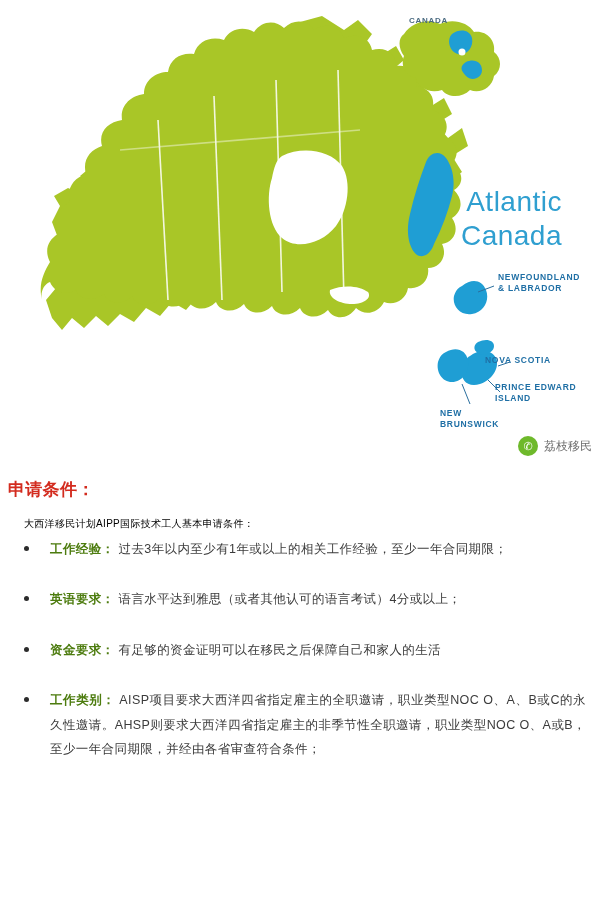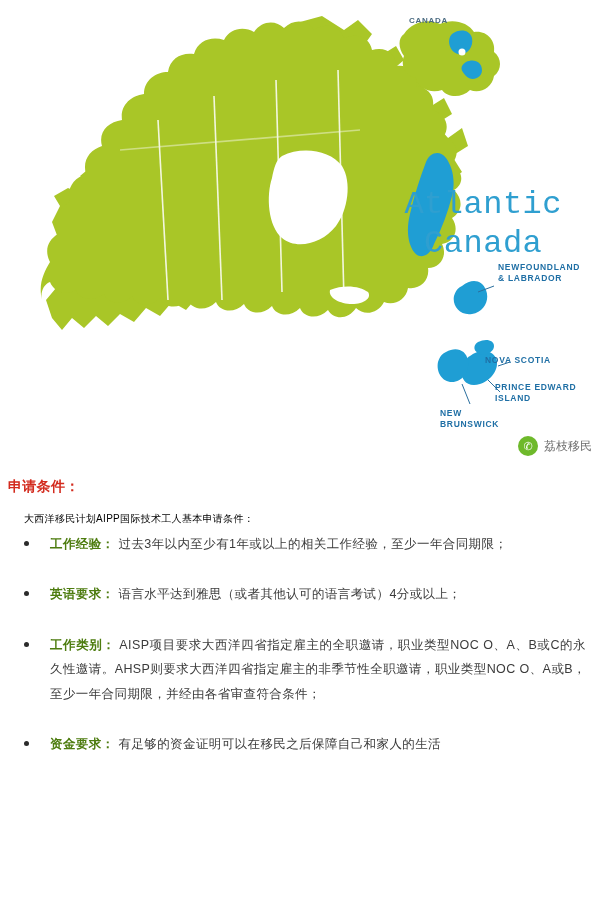--- a/index.html
+++ b/index.html
@@ -31,44 +31,44 @@
   }
   .map-svg {
     display: block;
     width: 606px;
     height: 470px;
   }
   .map-title {
     position: absolute;
     right: 44px;
     top: 185px;
-    font-family: Liberation Mono, monospace;
-    font-size: 32px;
+    font-family: Liberation Sans, sans-serif;
+    font-size: 28px;
     line-height: 1.22;
     color: #2f9fd0;
     letter-spacing: 0.5px;
-    text-align: center;
+    text-align: right;
     font-weight: 400;
   }
   .map-label {
     position: absolute;
     font-family: "Liberation Sans", sans-serif;
     font-size: 8.5px;
     letter-spacing: 0.7px;
     color: #1f6fa5;
     font-weight: bold;
     line-height: 1.25;
     text-align: left;
   }
   .lbl-canada {
     left: 409px; top: 16px;
     color: #4a6a80;
     font-size: 8px;
   }
-  .lbl-nl { left: 498px; top: 262px; }
+  .lbl-nl { left: 498px; top: 272px; }
   .lbl-ns { left: 485px; top: 355px; }
   .lbl-pei { left: 495px; top: 382px; }
   .lbl-nb { left: 440px; top: 408px; }
 
   .wechat-badge {
     position: absolute;
     right: 14px;
     bottom: 14px;
     display: flex;
     align-items: center;
@@ -90,21 +90,21 @@
     line-height: 1;
   }
 
   
   .content {
     padding: 8px 14px 0 6px;
   }
   .section-title {
     color: #d32b1e;
     font-weight: bold;
-    font-size: 14px;
+    font-size: 17px;
     margin: 0 0 16px 2px;
     letter-spacing: 0.3px;
   }
   .intro {
     font-size: 10px;
     color: #000000;
     margin: 0 0 6px 18px;
     letter-spacing: 0.3px;
   }
   ul.cond-list {
@@ -237,21 +237,21 @@
     <div class="intro">大西洋移民计划AIPP国际技术工人基本申请条件：</div>
 
     <ul class="cond-list">
       <li>
         <span class="term">工作经验：</span><span class="body-text">过去3年以内至少有1年或以上的相关工作经验，至少一年合同期限；</span>
       </li>
       <li>
         <span class="term">英语要求：</span><span class="body-text">语言水平达到雅思（或者其他认可的语言考试）4分或以上；</span>
       </li>
       <li>
+        <span class="term">资金要求：</span><span class="body-text">有足够的资金证明可以在移民之后保障自己和家人的生活</span>
+      </li>
+      <li>
         <span class="term">工作类别：</span><span class="body-text">AISP项目要求大西洋四省指定雇主的全职邀请，职业类型NOC O、A、B或C的永久性邀请。AHSP则要求大西洋四省指定雇主的非季节性全职邀请，职业类型NOC O、A或B，至少一年合同期限，并经由各省审查符合条件；</span>
-      </li>
-      <li>
-        <span class="term">资金要求：</span><span class="body-text">有足够的资金证明可以在移民之后保障自己和家人的生活</span>
       </li>
     </ul>
   </div>
 
 </div>
 
 </body></html>

